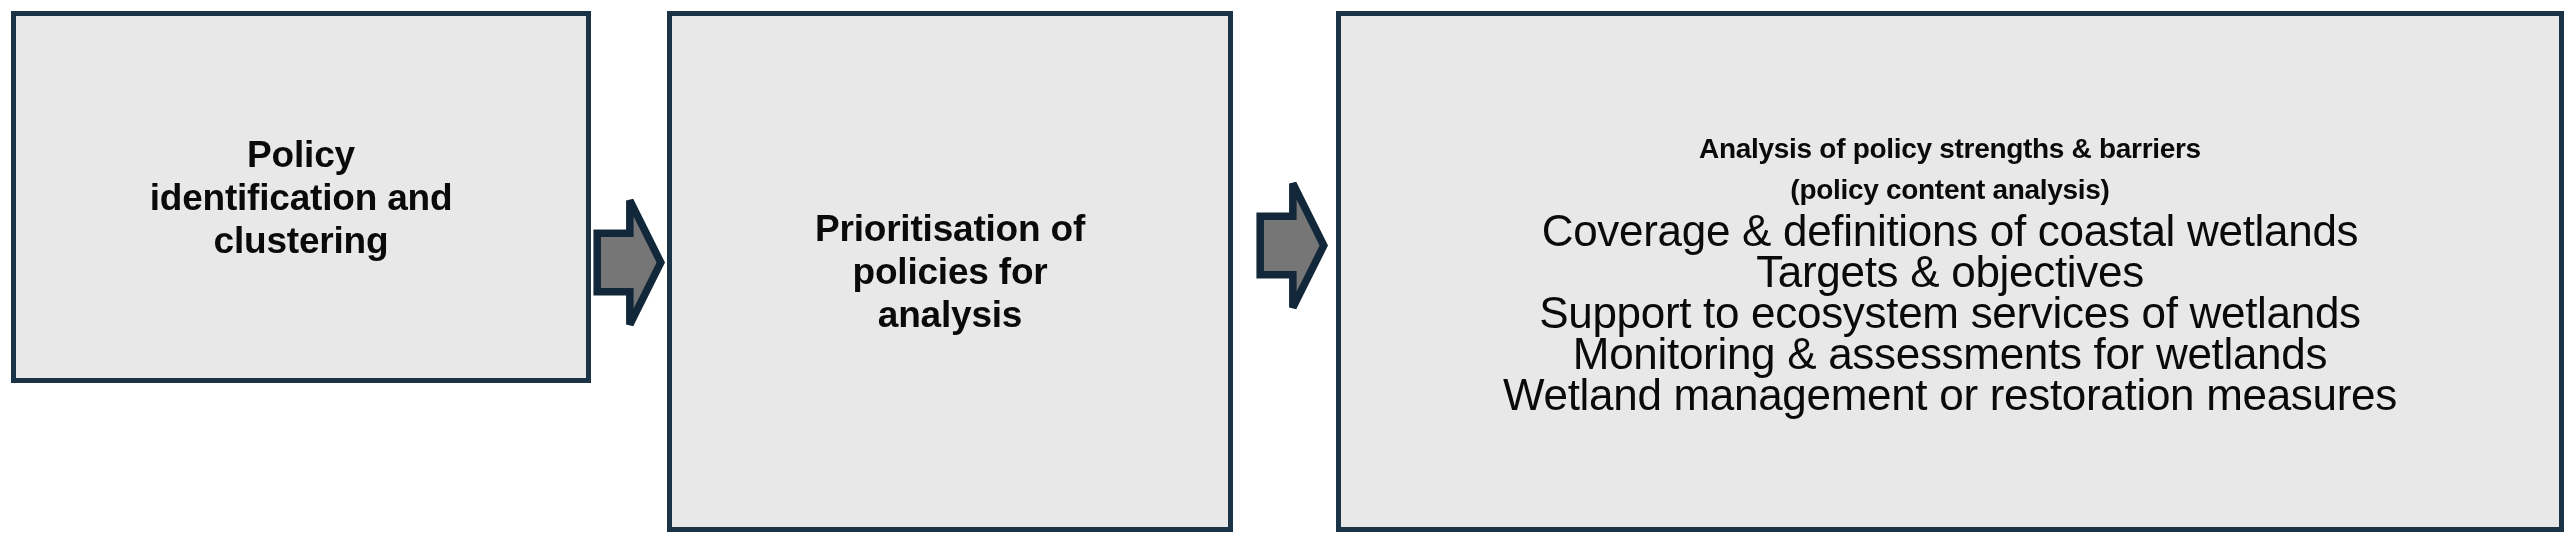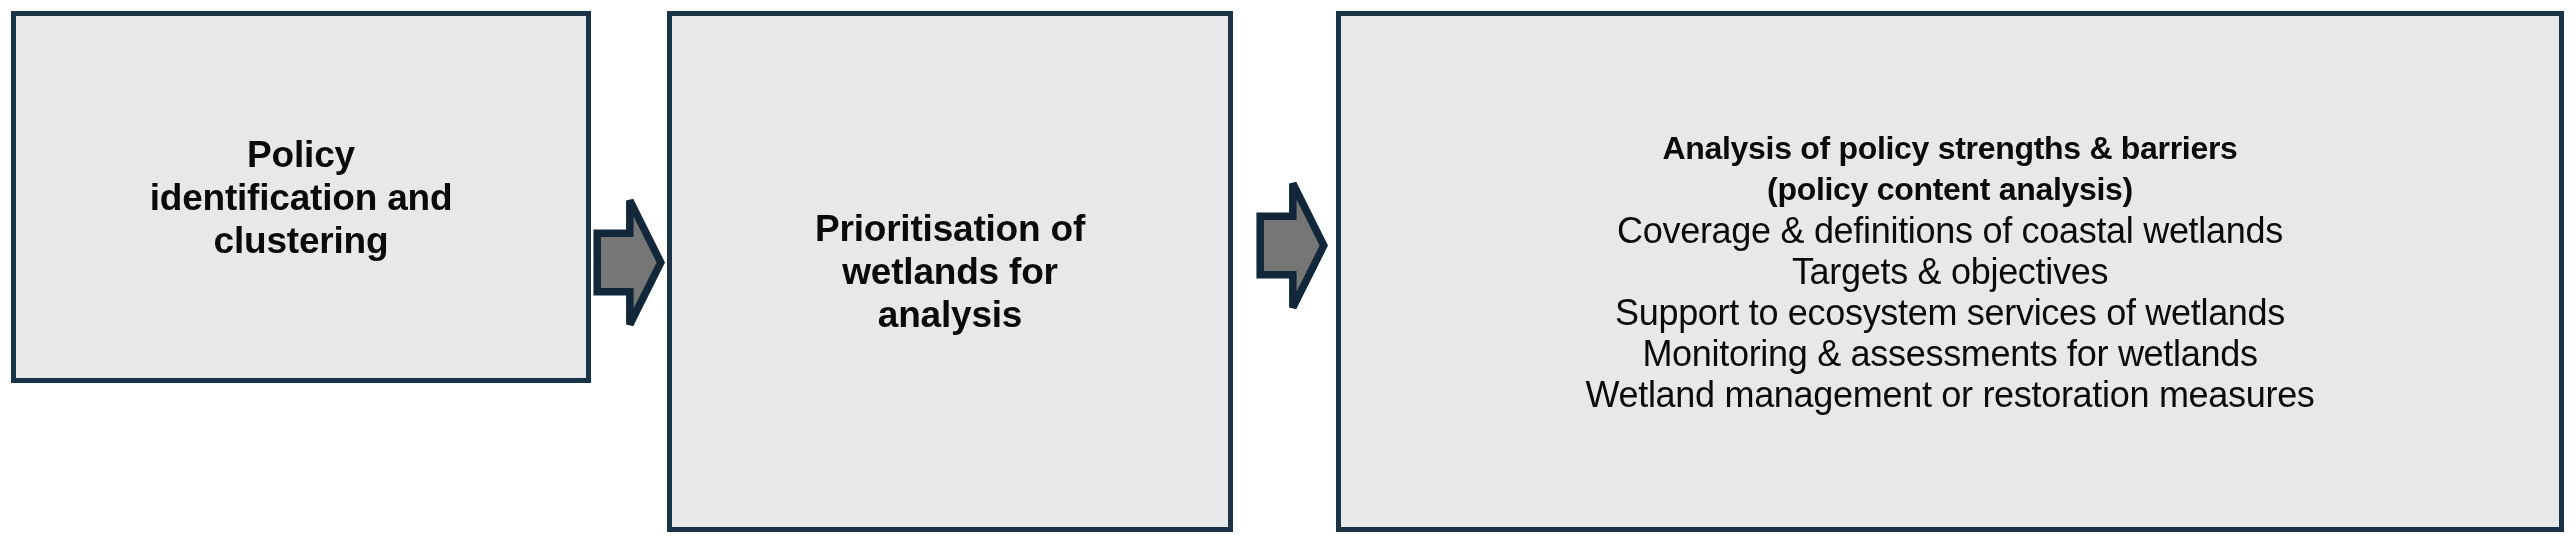--- a/index.html
+++ b/index.html
@@ -50,26 +50,26 @@
     letter-spacing: -0.2px;
   }
   #box-1 .box-body, #box-2 .box-body {
     font-size: 37px;
     line-height: 43px;
     letter-spacing: -0.2px;
   }
 
   
   #box-3 .box-title {
-    font-size: 32px;
+    font-size: 28px;
     line-height: 41px;
     letter-spacing: -0.3px;
   }
   #box-3 .box-body {
-    font-size: 36px;
+    font-size: 44px;
     line-height: 41px;
     letter-spacing: -0.3px;
   }
 
   .arrow {
     position: absolute;
   }
   #arrow-1 { left: 593px;  top: 195px; width: 72px; height: 135px; }
   #arrow-2 { left: 1256px; top: 178px; width: 72px; height: 135px; }
 </style>
@@ -85,21 +85,21 @@
   </div>
 
   <div class="arrow" id="arrow-1">
     <svg width="72" height="135" viewBox="0 0 86 160" xmlns="http://www.w3.org/2000/svg">
       <polygon points="5,45 44,45 44,6 81,80 44,154 44,115 5,115" fill="#767676" stroke="#12283a" stroke-width="9" stroke-linejoin="miter"></polygon>
     </svg>
   </div>
 
   <div class="flow-box" id="box-2">
     <div class="box-title">Prioritisation of
-wetlands for
+policies for
 analysis</div>
   </div>
 
   <div class="arrow" id="arrow-2">
     <svg width="72" height="135" viewBox="0 0 86 160" xmlns="http://www.w3.org/2000/svg">
       <polygon points="5,45 44,45 44,6 81,80 44,154 44,115 5,115" fill="#767676" stroke="#12283a" stroke-width="9" stroke-linejoin="miter"></polygon>
     </svg>
   </div>
 
   <div class="flow-box" id="box-3">

